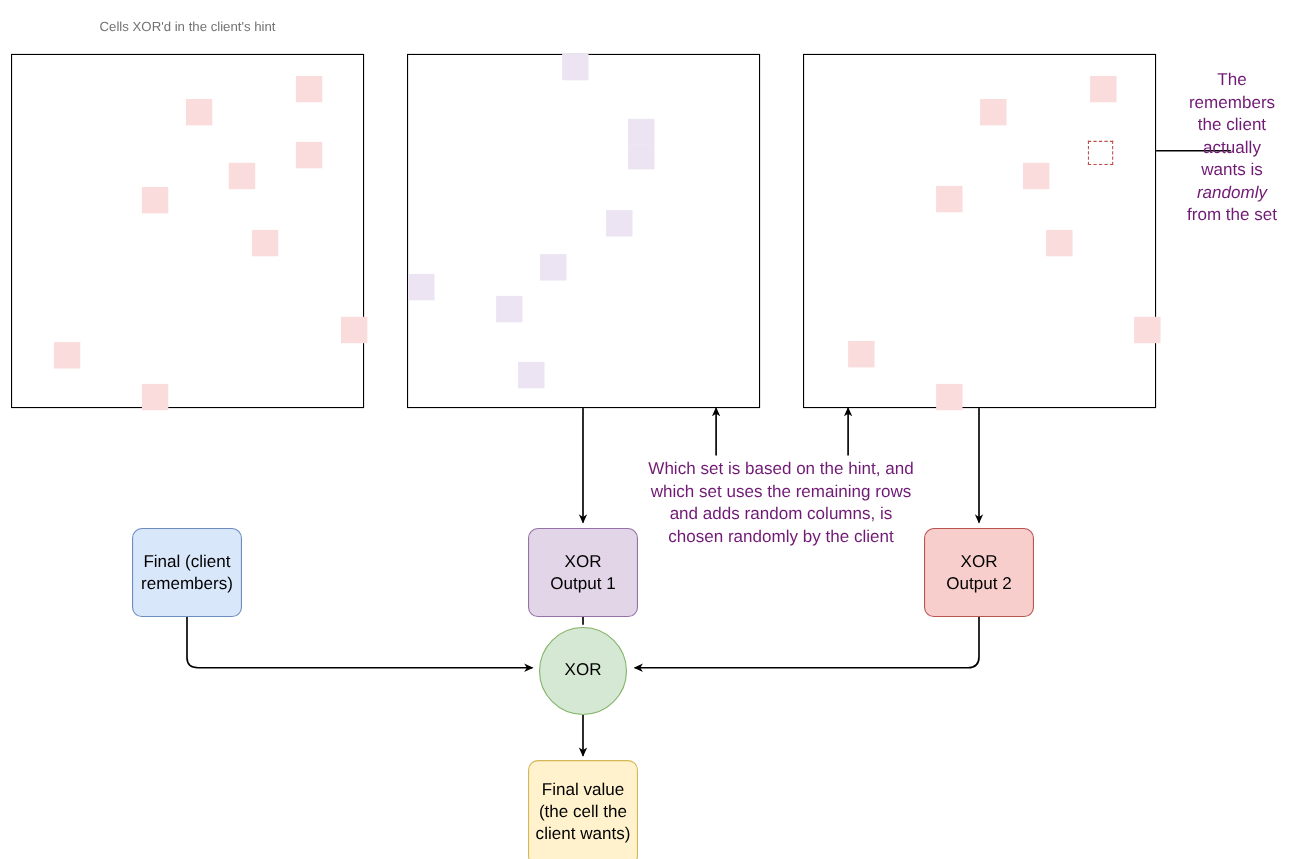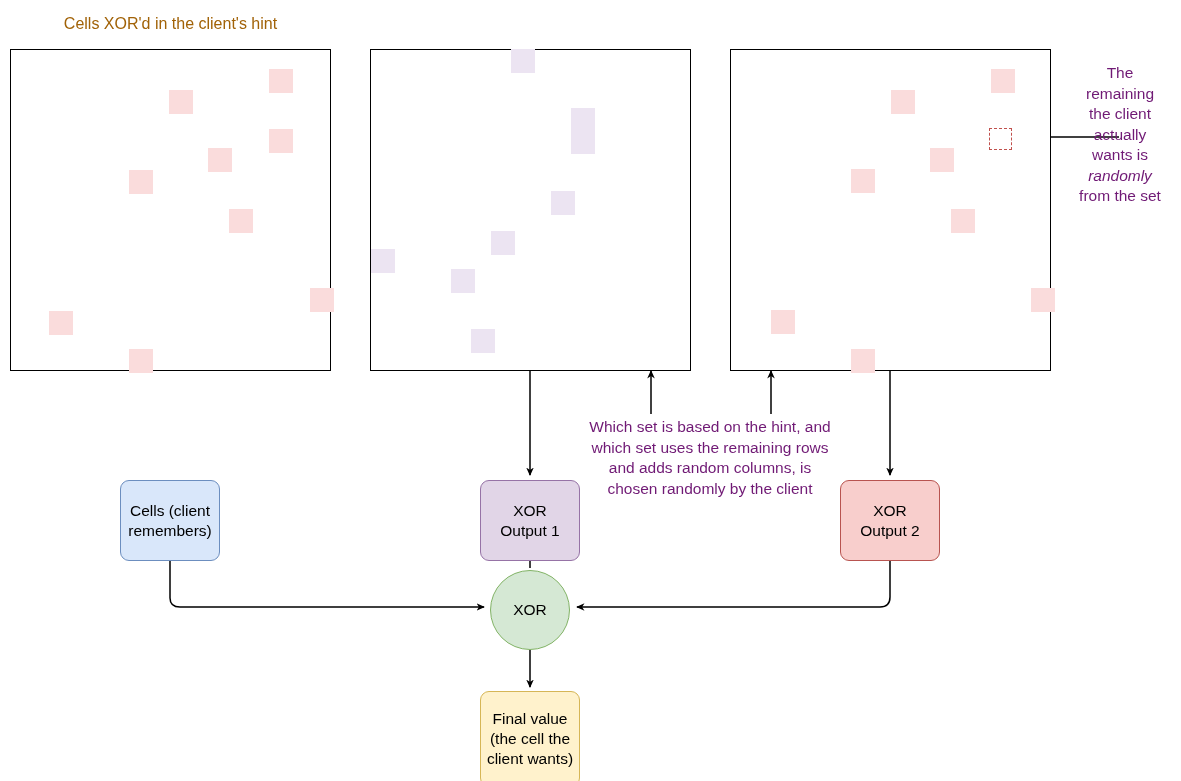--- a/index.html
+++ b/index.html
@@ -16,23 +16,23 @@
     width: 1181px;
     height: 781px;
     overflow: hidden;
     background: #ffffff;
   }
 
   
   .panel-title {
     position: absolute;
     text-align: center;
-    font-size: 16px;
+    font-size: 12px;
     line-height: 20px;
-    color: #a16207;
+    color: #737373;
     white-space: nowrap;
   }
 
   
   .panel {
     position: absolute;
     border: 1.6px solid #000000;
     background: #ffffff;
     box-sizing: border-box;
   }
@@ -172,31 +172,31 @@
     <div class="cell pink" style="left:199px;top:98px;width:24px;height:24px;"></div>
     <div class="cell pink" style="left:120px;top:119px;width:24px;height:24px;"></div>
     <div class="cell pink" style="left:220px;top:159px;width:24px;height:24px;"></div>
     <div class="cell pink" style="left:300px;top:238px;width:24px;height:24px;"></div>
     <div class="cell pink" style="left:40px;top:260px;width:24px;height:24px;"></div>
     <div class="cell pink" style="left:120px;top:299px;width:24px;height:24px;"></div>
   </div>
 
   <div class="note" style="left:1059px; top:63px; width:122px;">
     <div>The</div>
-    <div>remaining</div>
+    <div>remembers</div>
     <div>the client</div>
     <div>actually</div>
     <div>wants is</div>
     <div><em>randomly</em></div>
     <div>from the set</div>
   </div>
 
   <div class="note" style="left:583px; top:417px; width:254px;">Which set is based on the hint, and which set uses the remaining rows and adds random columns, is chosen randomly by the client</div>
 
-  <div class="node hint" style="left:120px; top:480px; width:100px; height:81px;">Cells (client
+  <div class="node hint" style="left:120px; top:480px; width:100px; height:81px;">Final (client
 remembers)</div>
 
   <div class="node out1" style="left:480px; top:480px; width:100px; height:81px;">XOR
 Output 1</div>
 
   <div class="node out2" style="left:840px; top:480px; width:100px; height:81px;">XOR
 Output 2</div>
 
   <div class="node xor" style="left:490px; top:570px; width:80px; height:80px;">XOR</div>
 

